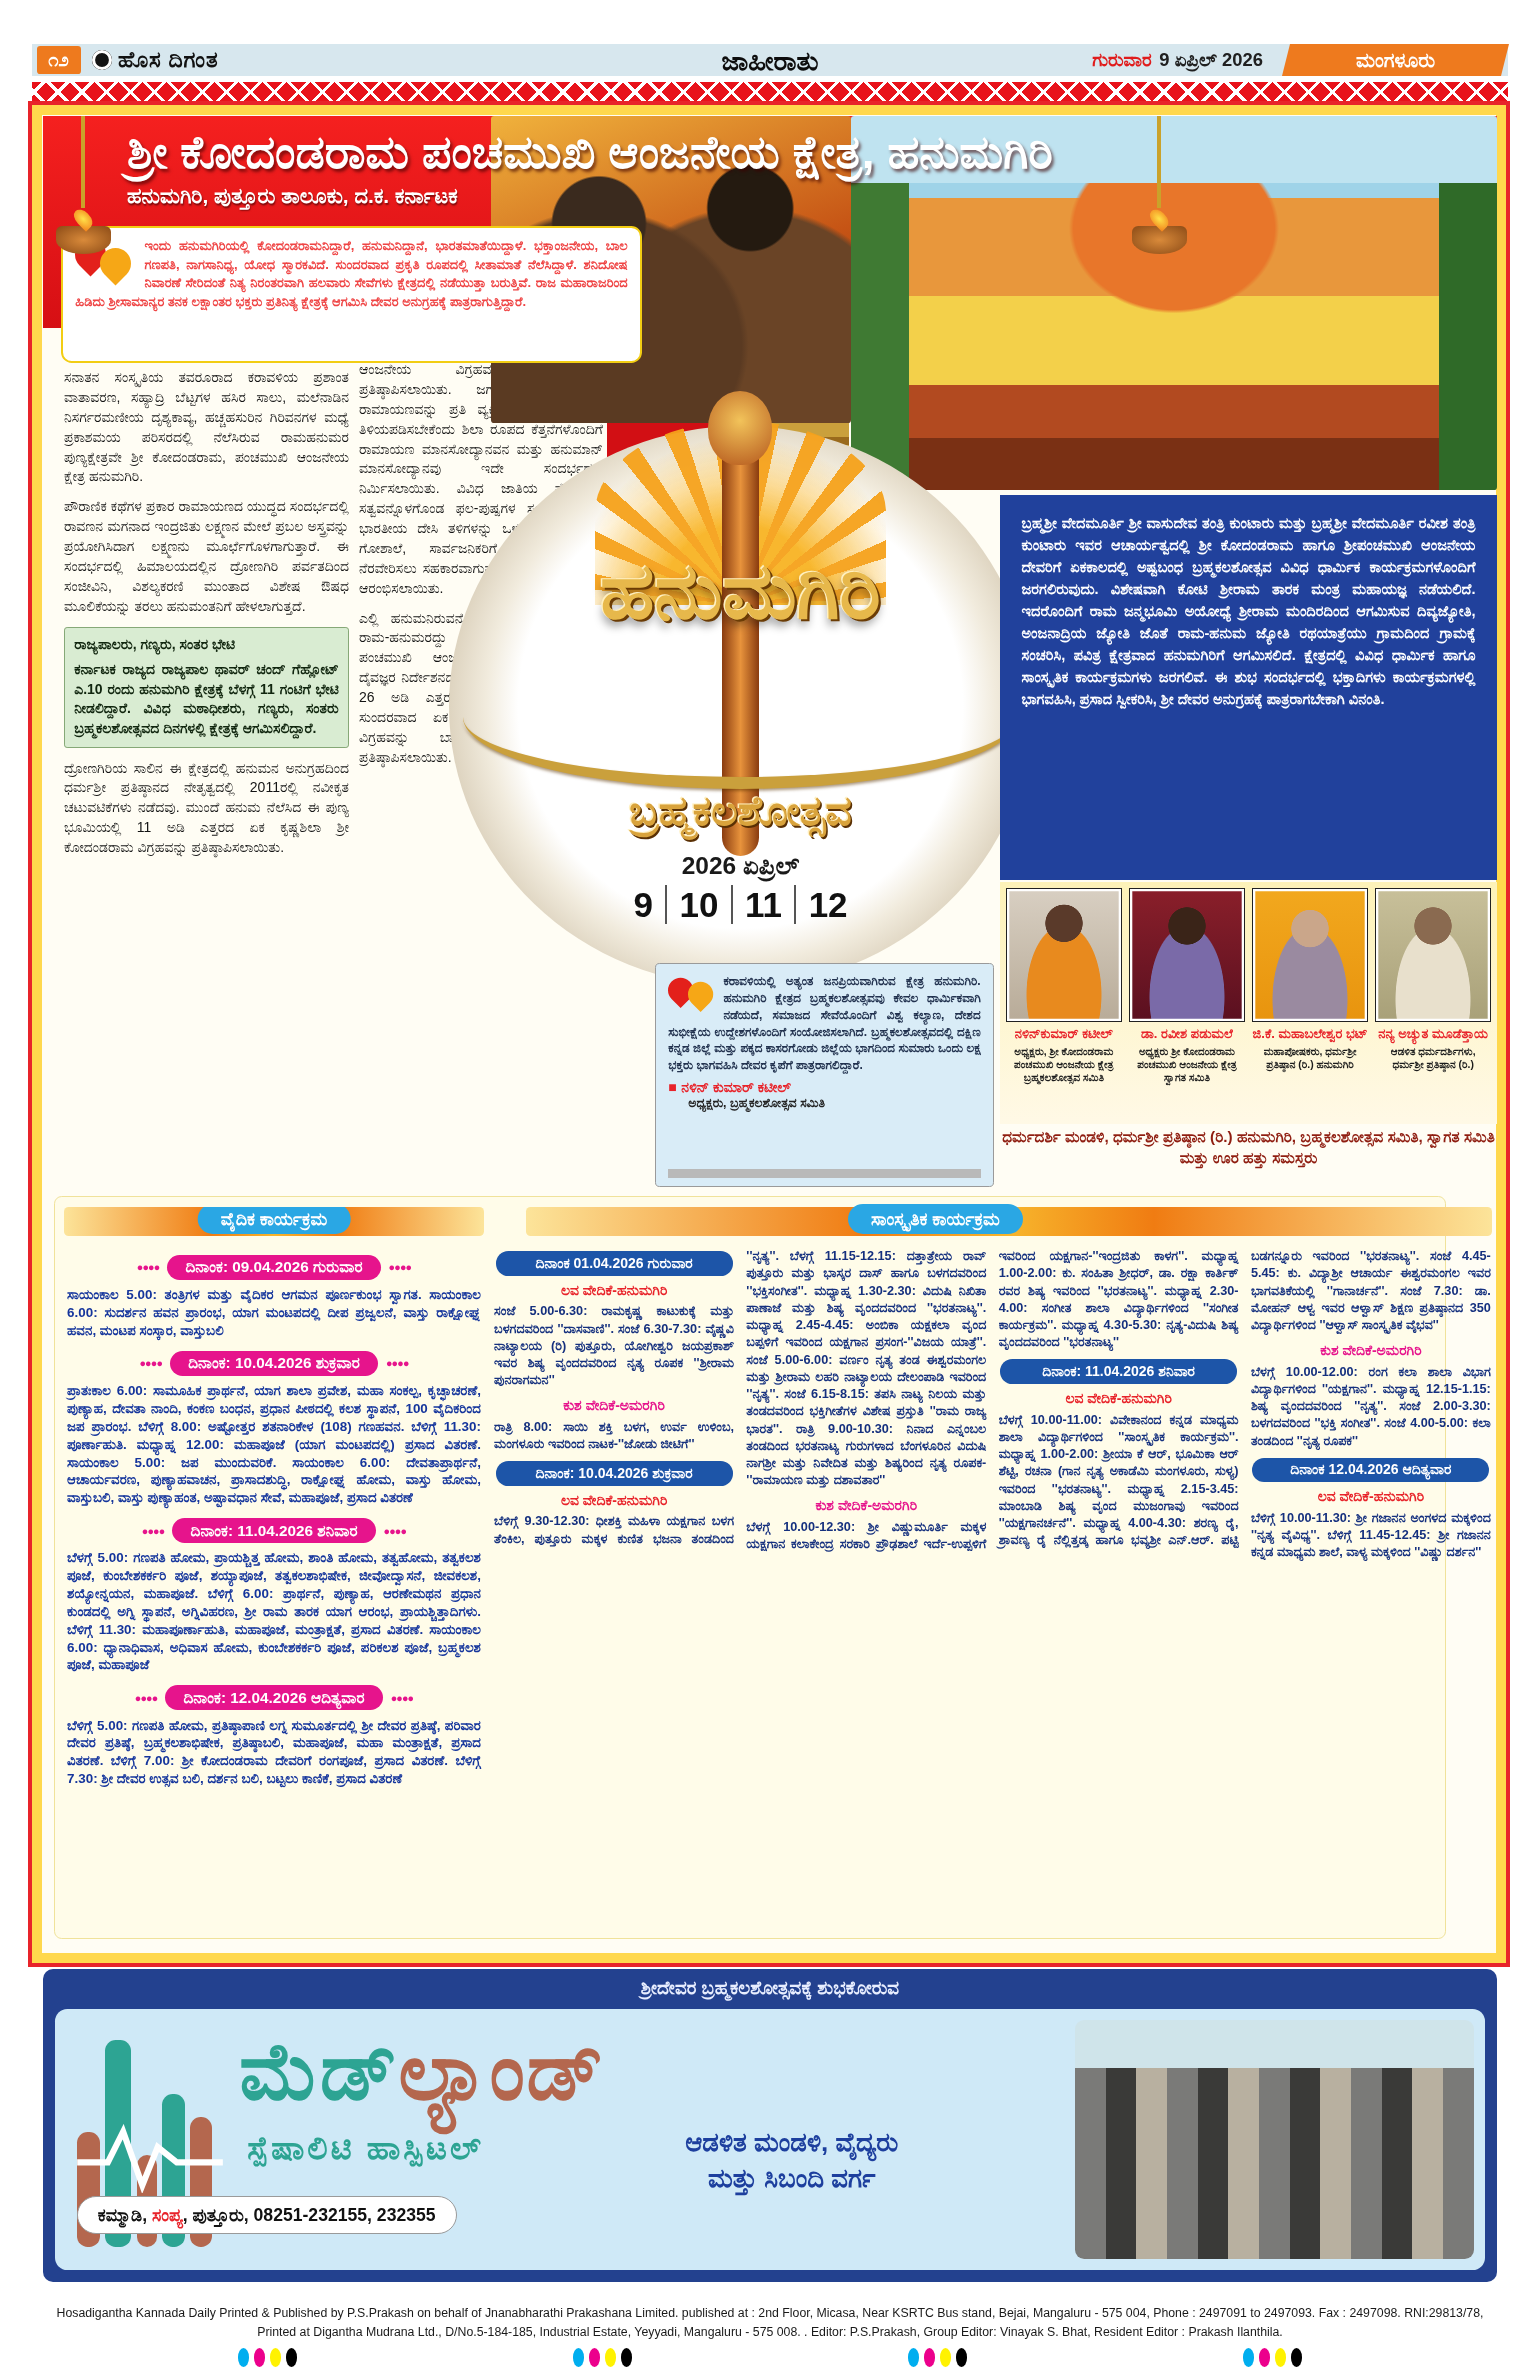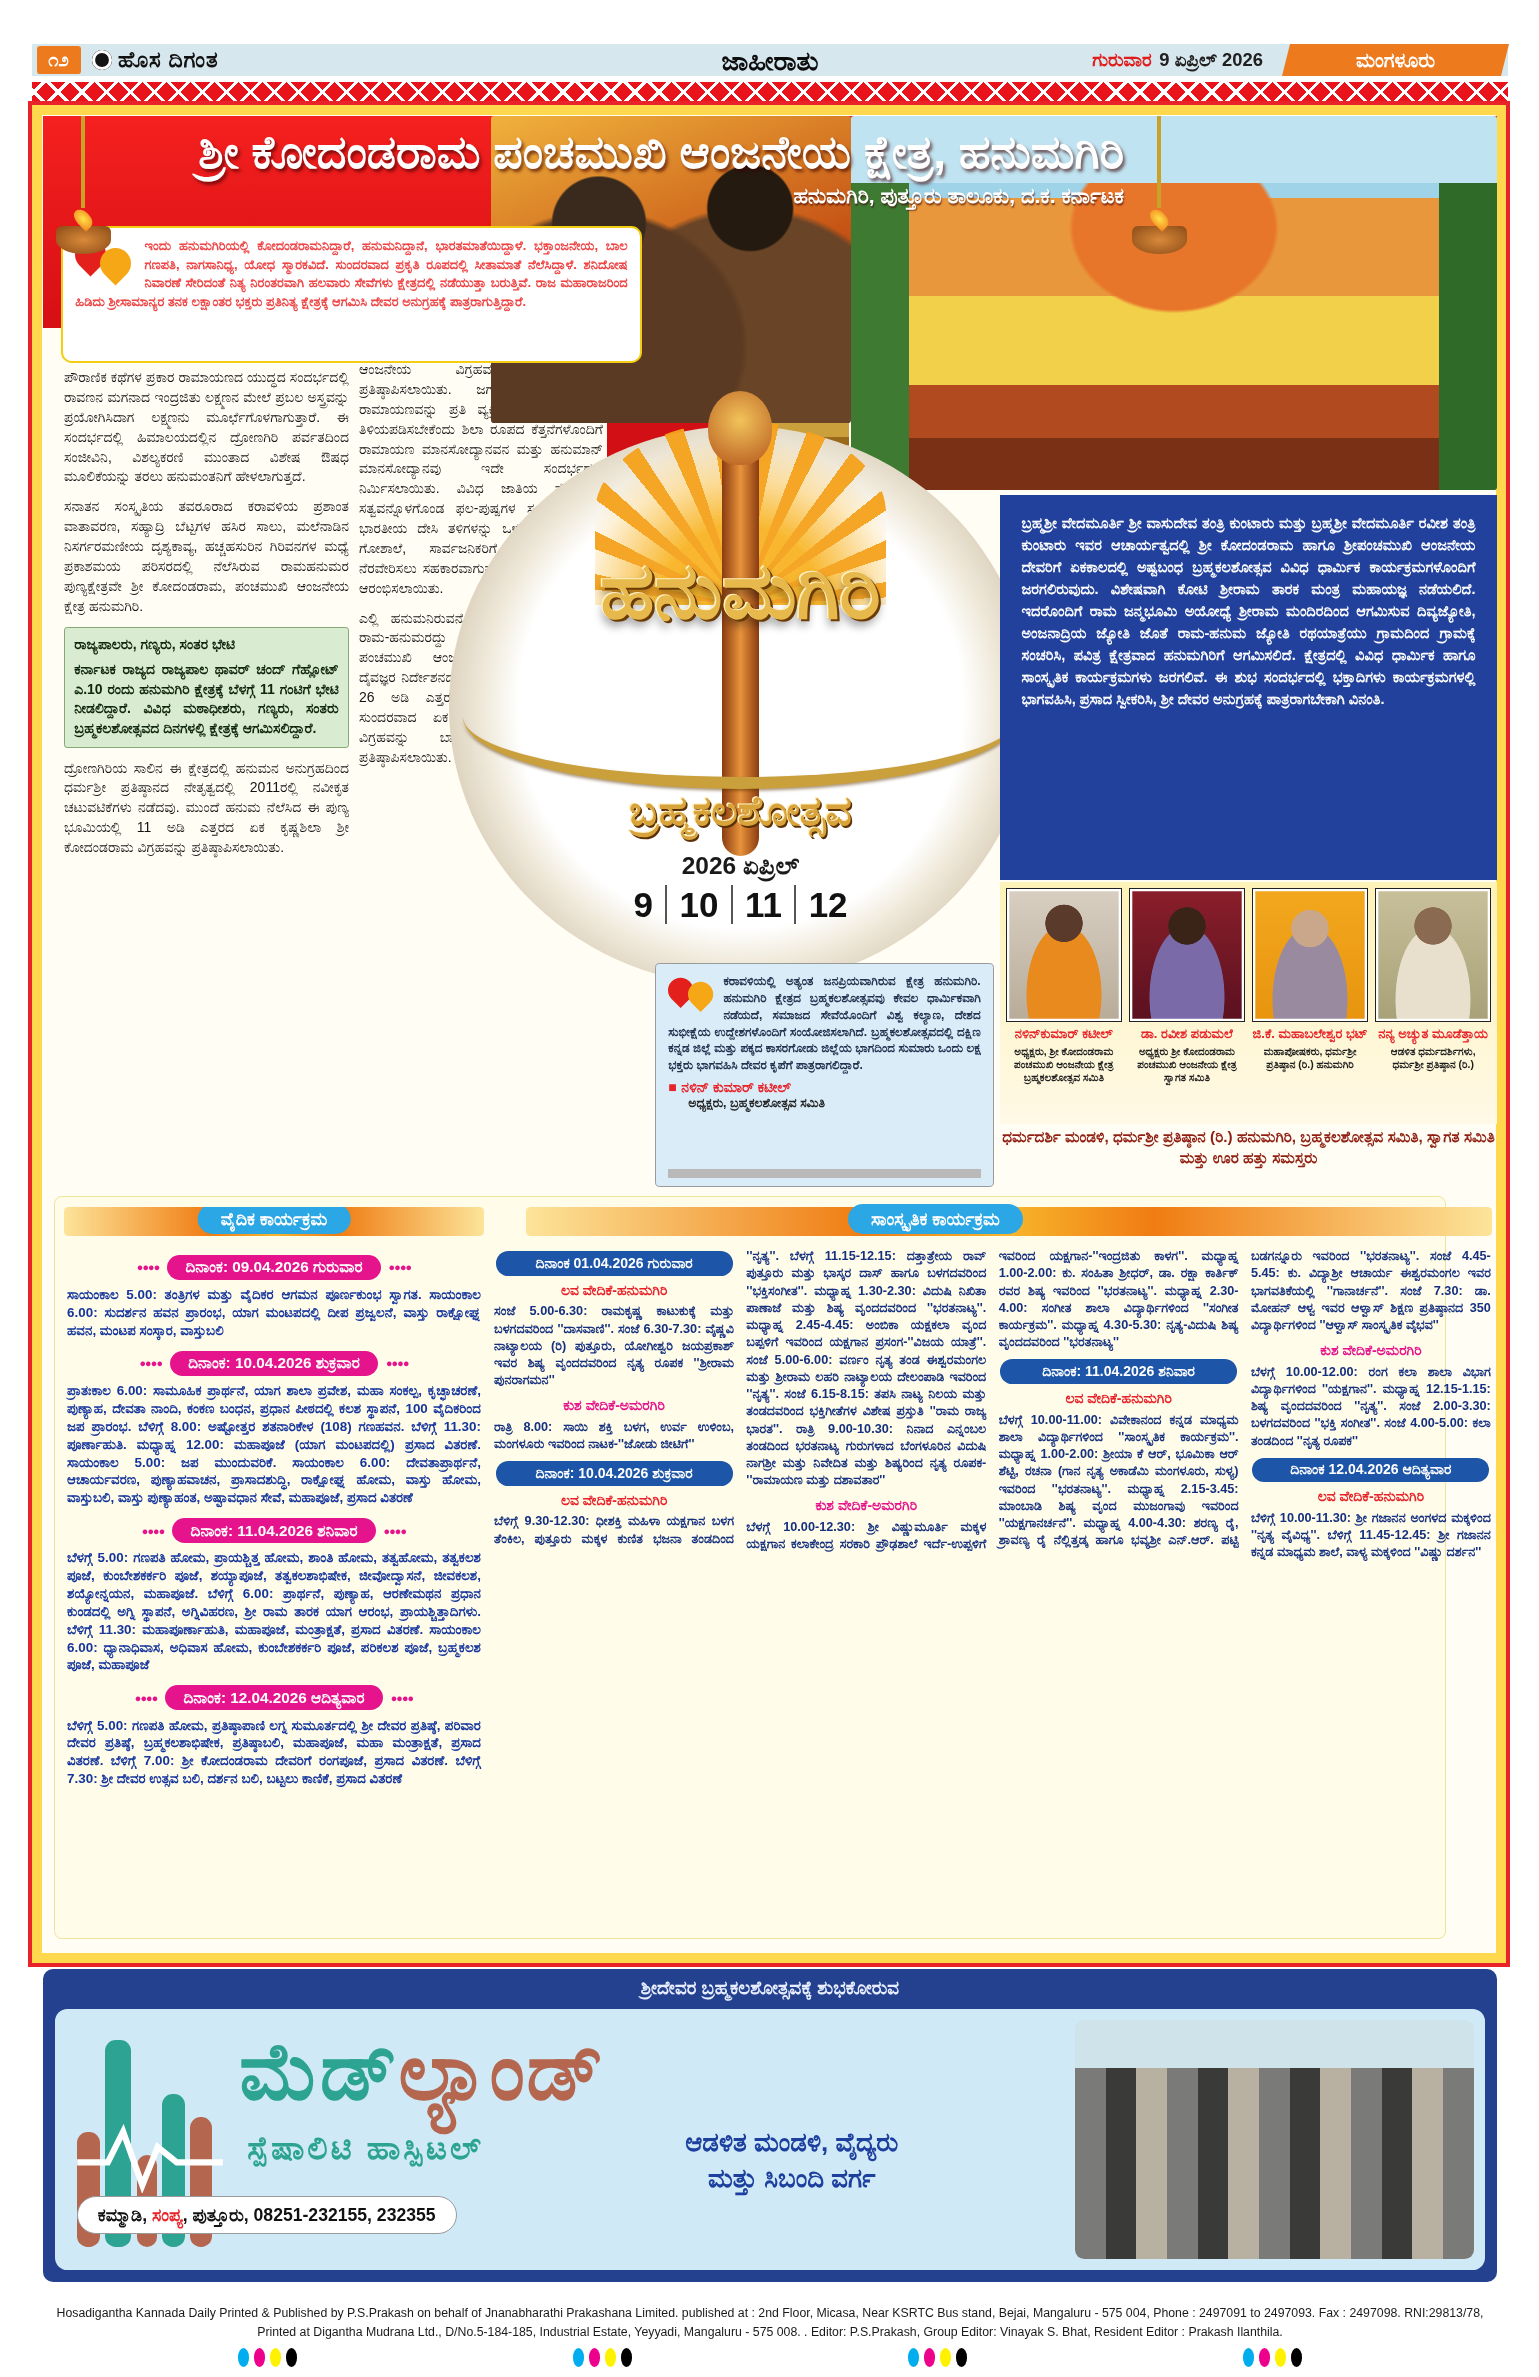--- a/index.html
+++ b/index.html
@@ -21,21 +21,21 @@
   
   .zigzag{position:absolute;left:32px;top:82px;width:1476px;height:20px;background:
       repeating-linear-gradient(135deg,rgba(255,255,255,0) 0 7px,#fff 7px 10px,rgba(255,255,255,0) 10px 17px),
       repeating-linear-gradient(45deg,rgba(255,255,255,0) 0 7px,#fff 7px 10px,rgba(255,255,255,0) 10px 17px),#e8131b;}
   
   .frame{position:absolute;left:32px;top:105px;width:1454px;height:1838px;border:10.7px solid #ffd84d;
          outline:4.6px solid #e8242a;background:#fffdf4;}
   
   .banner{position:absolute;left:43px;top:116px;width:1454px;height:212px;
           background:linear-gradient(#f5201f,#d60f14);z-index:1;}
-  .headline-wrap{position:absolute;left:127px;top:128px;width:997px;z-index:5;text-align:right;}
+  .headline-wrap{position:absolute;left:127px;top:128px;width:997px;z-index:5;text-align:left;}
   .headline{font-size:46px;font-weight:900;color:#fff;text-shadow:2.3px 3.1px 3.1px rgba(60,0,0,.6);line-height:1.05;}
   .subhead{margin-top:7.7px;font-size:21px;font-weight:800;color:#fff;text-shadow:0.8px 1.5px 1.5px rgba(60,0,0,.6);}
   .lamp{position:absolute;width:64px;height:192px;z-index:6;}
   .lamp .chain{width:3.1px;height:92px;background:#caa22a;margin:0 auto;}
   .lamp .flame{width:14px;height:21.5px;margin:0 auto;background:radial-gradient(#ffe24a,#f2801a);
                border-radius:50% 50% 50% 0;transform:rotate(-45deg);}
   .lamp .cup{width:55px;height:28px;margin:-3.1px auto 0;background:radial-gradient(#d98a3a,#8a4a16);
              border-radius:6.1px 6.1px 50% 50%;}
   .photo{position:absolute;border-radius:3.1px;}
   .statues-photo{left:491px;top:116px;width:360px;height:307px;z-index:2;background:
@@ -218,22 +218,22 @@
 
   <div class="intro-quote">
     <div class="qmark">
         <i class="q1"></i>
         <i class="q2"></i>
       </div>
     <div class="intro-text">ಇಂದು ಹನುಮಗಿರಿಯಲ್ಲಿ ಕೋದಂಡರಾಮನಿದ್ದಾರೆ, ಹನುಮನಿದ್ದಾನೆ, ಭಾರತಮಾತೆಯಿದ್ದಾಳೆ. ಭಕ್ತಾಂಜನೇಯ, ಬಾಲ ಗಣಪತಿ, ನಾಗಸಾನಿಧ್ಯ, ಯೋಧ ಸ್ಮಾರಕವಿದೆ. ಸುಂದರವಾದ ಪ್ರಕೃತಿ ರೂಪದಲ್ಲಿ ಸೀತಾಮಾತೆ ನೆಲೆಸಿದ್ದಾಳೆ. ಶನಿದೋಷ ನಿವಾರಣೆ ಸೇರಿದಂತೆ ನಿತ್ಯ ನಿರಂತರವಾಗಿ ಹಲವಾರು ಸೇವೆಗಳು ಕ್ಷೇತ್ರದಲ್ಲಿ ನಡೆಯುತ್ತಾ ಬರುತ್ತಿವೆ. ರಾಜ ಮಹಾರಾಜರಿಂದ ಹಿಡಿದು ಶ್ರೀಸಾಮಾನ್ಯರ ತನಕ ಲಕ್ಷಾಂತರ ಭಕ್ತರು ಪ್ರತಿನಿತ್ಯ ಕ್ಷೇತ್ರಕ್ಕೆ ಆಗಮಿಸಿ ದೇವರ ಅನುಗ್ರಹಕ್ಕೆ ಪಾತ್ರರಾಗುತ್ತಿದ್ದಾರೆ.</div>
   </div>
 
   <div class="art art-col1">
+    <p>ಸನಾತನ ಸಂಸ್ಕೃತಿಯ ತವರೂರಾದ ಕರಾವಳಿಯ ಪ್ರಶಾಂತ ವಾತಾವರಣ, ಸಹ್ಯಾದ್ರಿ ಬೆಟ್ಟಗಳ ಹಸಿರ ಸಾಲು, ಮಲೆನಾಡಿನ ನಿಸರ್ಗರಮಣೀಯ ದೃಶ್ಯಕಾವ್ಯ, ಹಚ್ಚಹಸುರಿನ ಗಿರಿವನಗಳ ಮಧ್ಯೆ ಪ್ರಕಾಶಮಯ ಪರಿಸರದಲ್ಲಿ ನೆಲೆಸಿರುವ ರಾಮಹನುಮರ ಪುಣ್ಯಕ್ಷೇತ್ರವೇ ಶ್ರೀ ಕೋದಂಡರಾಮ, ಪಂಚಮುಖಿ ಆಂಜನೇಯ ಕ್ಷೇತ್ರ ಹನುಮಗಿರಿ.</p>
     <p>ಪೌರಾಣಿಕ ಕಥೆಗಳ ಪ್ರಕಾರ ರಾಮಾಯಣದ ಯುದ್ಧದ ಸಂದರ್ಭದಲ್ಲಿ ರಾವಣನ ಮಗನಾದ ಇಂದ್ರಜಿತು ಲಕ್ಷ್ಮಣನ ಮೇಲೆ ಪ್ರಬಲ ಅಸ್ತ್ರವನ್ನು ಪ್ರಯೋಗಿಸಿದಾಗ ಲಕ್ಷ್ಮಣನು ಮೂರ್ಛೆಗೊಳಗಾಗುತ್ತಾರೆ. ಈ ಸಂದರ್ಭದಲ್ಲಿ ಹಿಮಾಲಯದಲ್ಲಿನ ದ್ರೋಣಗಿರಿ ಪರ್ವತದಿಂದ ಸಂಜೀವಿನಿ, ವಿಶಲ್ಯಕರಣಿ ಮುಂತಾದ ವಿಶೇಷ ಔಷಧ ಮೂಲಿಕೆಯನ್ನು ತರಲು ಹನುಮಂತನಿಗೆ ಹೇಳಲಾಗುತ್ತದೆ.</p>
-    <p>ಸನಾತನ ಸಂಸ್ಕೃತಿಯ ತವರೂರಾದ ಕರಾವಳಿಯ ಪ್ರಶಾಂತ ವಾತಾವರಣ, ಸಹ್ಯಾದ್ರಿ ಬೆಟ್ಟಗಳ ಹಸಿರ ಸಾಲು, ಮಲೆನಾಡಿನ ನಿಸರ್ಗರಮಣೀಯ ದೃಶ್ಯಕಾವ್ಯ, ಹಚ್ಚಹಸುರಿನ ಗಿರಿವನಗಳ ಮಧ್ಯೆ ಪ್ರಕಾಶಮಯ ಪರಿಸರದಲ್ಲಿ ನೆಲೆಸಿರುವ ರಾಮಹನುಮರ ಪುಣ್ಯಕ್ಷೇತ್ರವೇ ಶ್ರೀ ಕೋದಂಡರಾಮ, ಪಂಚಮುಖಿ ಆಂಜನೇಯ ಕ್ಷೇತ್ರ ಹನುಮಗಿರಿ.</p>
     <div class="visit-box">
       <span class="vt">ರಾಜ್ಯಪಾಲರು, ಗಣ್ಯರು, ಸಂತರ ಭೇಟಿ</span>
       <span>ಕರ್ನಾಟಕ ರಾಜ್ಯದ ರಾಜ್ಯಪಾಲ ಥಾವರ್ ಚಂದ್ ಗೆಹ್ಲೋಟ್ ಎ.10 ರಂದು ಹನುಮಗಿರಿ ಕ್ಷೇತ್ರಕ್ಕೆ ಬೆಳಗ್ಗೆ 11 ಗಂಟಿಗೆ ಭೇಟಿ ನೀಡಲಿದ್ದಾರೆ. ವಿವಿಧ ಮಠಾಧೀಶರು, ಗಣ್ಯರು, ಸಂತರು ಬ್ರಹ್ಮಕಲಶೋತ್ಸವದ ದಿನಗಳಲ್ಲಿ ಕ್ಷೇತ್ರಕ್ಕೆ ಆಗಮಿಸಲಿದ್ದಾರೆ.</span>
     </div>
     <p>ದ್ರೋಣಗಿರಿಯ ಸಾಲಿನ ಈ ಕ್ಷೇತ್ರದಲ್ಲಿ ಹನುಮನ ಅನುಗ್ರಹದಿಂದ ಧರ್ಮಶ್ರೀ ಪ್ರತಿಷ್ಠಾನದ ನೇತೃತ್ವದಲ್ಲಿ 2011ರಲ್ಲಿ ನವೀಕೃತ ಚಟುವಟಿಕೆಗಳು ನಡೆದವು. ಮುಂದೆ ಹನುಮ ನೆಲೆಸಿದ ಈ ಪುಣ್ಯ ಭೂಮಿಯಲ್ಲಿ 11 ಅಡಿ ಎತ್ತರದ ಏಕ ಕೃಷ್ಣಶಿಲಾ ಶ್ರೀ ಕೋದಂಡರಾಮ ವಿಗ್ರಹವನ್ನು ಪ್ರತಿಷ್ಠಾಪಿಸಲಾಯಿತು.</p>
   </div>
   <div class="art art-col2">
     <p>ಆಂಜನೇಯ ವಿಗ್ರಹವನ್ನು ಶ್ರೀಕ್ಷೇತ್ರದಲ್ಲಿ ಪ್ರತಿಷ್ಠಾಪಿಸಲಾಯಿತು. ಜಗತ್ತಿನ ಶ್ರೇಷ್ಠ ಕಾವ್ಯ ರಾಮಾಯಣವನ್ನು ಪ್ರತಿ ವ್ಯಕ್ತಿಗೂ ಸರಳ ರೂಪದಲ್ಲಿ ತಿಳಿಯಪಡಿಸಬೇಕೆಂದು ಶಿಲಾ ರೂಪದ ಕೆತ್ತನೆಗಳೊಂದಿಗೆ ರಾಮಾಯಣ ಮಾನಸೋದ್ಯಾನವನ ಮತ್ತು ಹನುಮಾನ್ ಮಾನಸೋದ್ಯಾನವು ಇದೇ ಸಂದರ್ಭದಲ್ಲಿ ನಿರ್ಮಿಸಲಾಯಿತು. ವಿವಿಧ ಜಾತಿಯ ನೆಲಮೂಲ ಸತ್ವವನ್ನೊಳಗೊಂಡ ಫಲ-ಪುಷ್ಪಗಳ ಸಂಜೀವಿನಿ ವನ, ಭಾರತೀಯ ದೇಸಿ ತಳಿಗಳನ್ನು ಒಳಗೊಂಡ ಕಲಾಶ್ರಮ ಗೋಶಾಲೆ, ಸಾರ್ವಜನಿಕರಿಗೆ ಕಾರ್ಯಕ್ರಮಗಳನ್ನು ನೆರವೇರಿಸಲು ಸಹಕಾರವಾಗುವಂತೆ ವೈದೇಹಿ ಸಭಾಭವನ ಆರಂಭಿಸಲಾಯಿತು.</p>
     <p>ಎಲ್ಲಿ ಹನುಮನಿರುವನೋ ಅಲ್ಲಿ ಶ್ರೀರಾಮನಿರುವನು. ರಾಮ-ಹನುಮರದ್ದು ಅವಿನಾಭಾವ ಸಂಬಂಧ. ಶ್ರೀ ಪಂಚಮುಖಿ ಆಂಜನೇಯನ ಮನಸೋಭೀಷ್ಟದಂತೆ ದೈವಜ್ಞರ ನಿರ್ದೇಶನದಂತೆ 2017ರಲ್ಲಿ ಪಾಣಿಪೀಠ ಸಹಿತ 26 ಅಡಿ ಎತ್ತರದ ಕೊಯ್ಯಳ ಭಂಗಿಯಲ್ಲಿರುವ ಸುಂದರವಾದ ಏಕ ಕೃಷ್ಣಶಿಲಾ ಶ್ರೀ ಆಂಜನೇಯ ವಿಗ್ರಹವನ್ನು ಬಾಲಗಣಪತಿ ಸಾನ್ನಿಧ್ಯದೊಂದಿಗೆ ಪ್ರತಿಷ್ಠಾಪಿಸಲಾಯಿತು.</p>
   </div>

